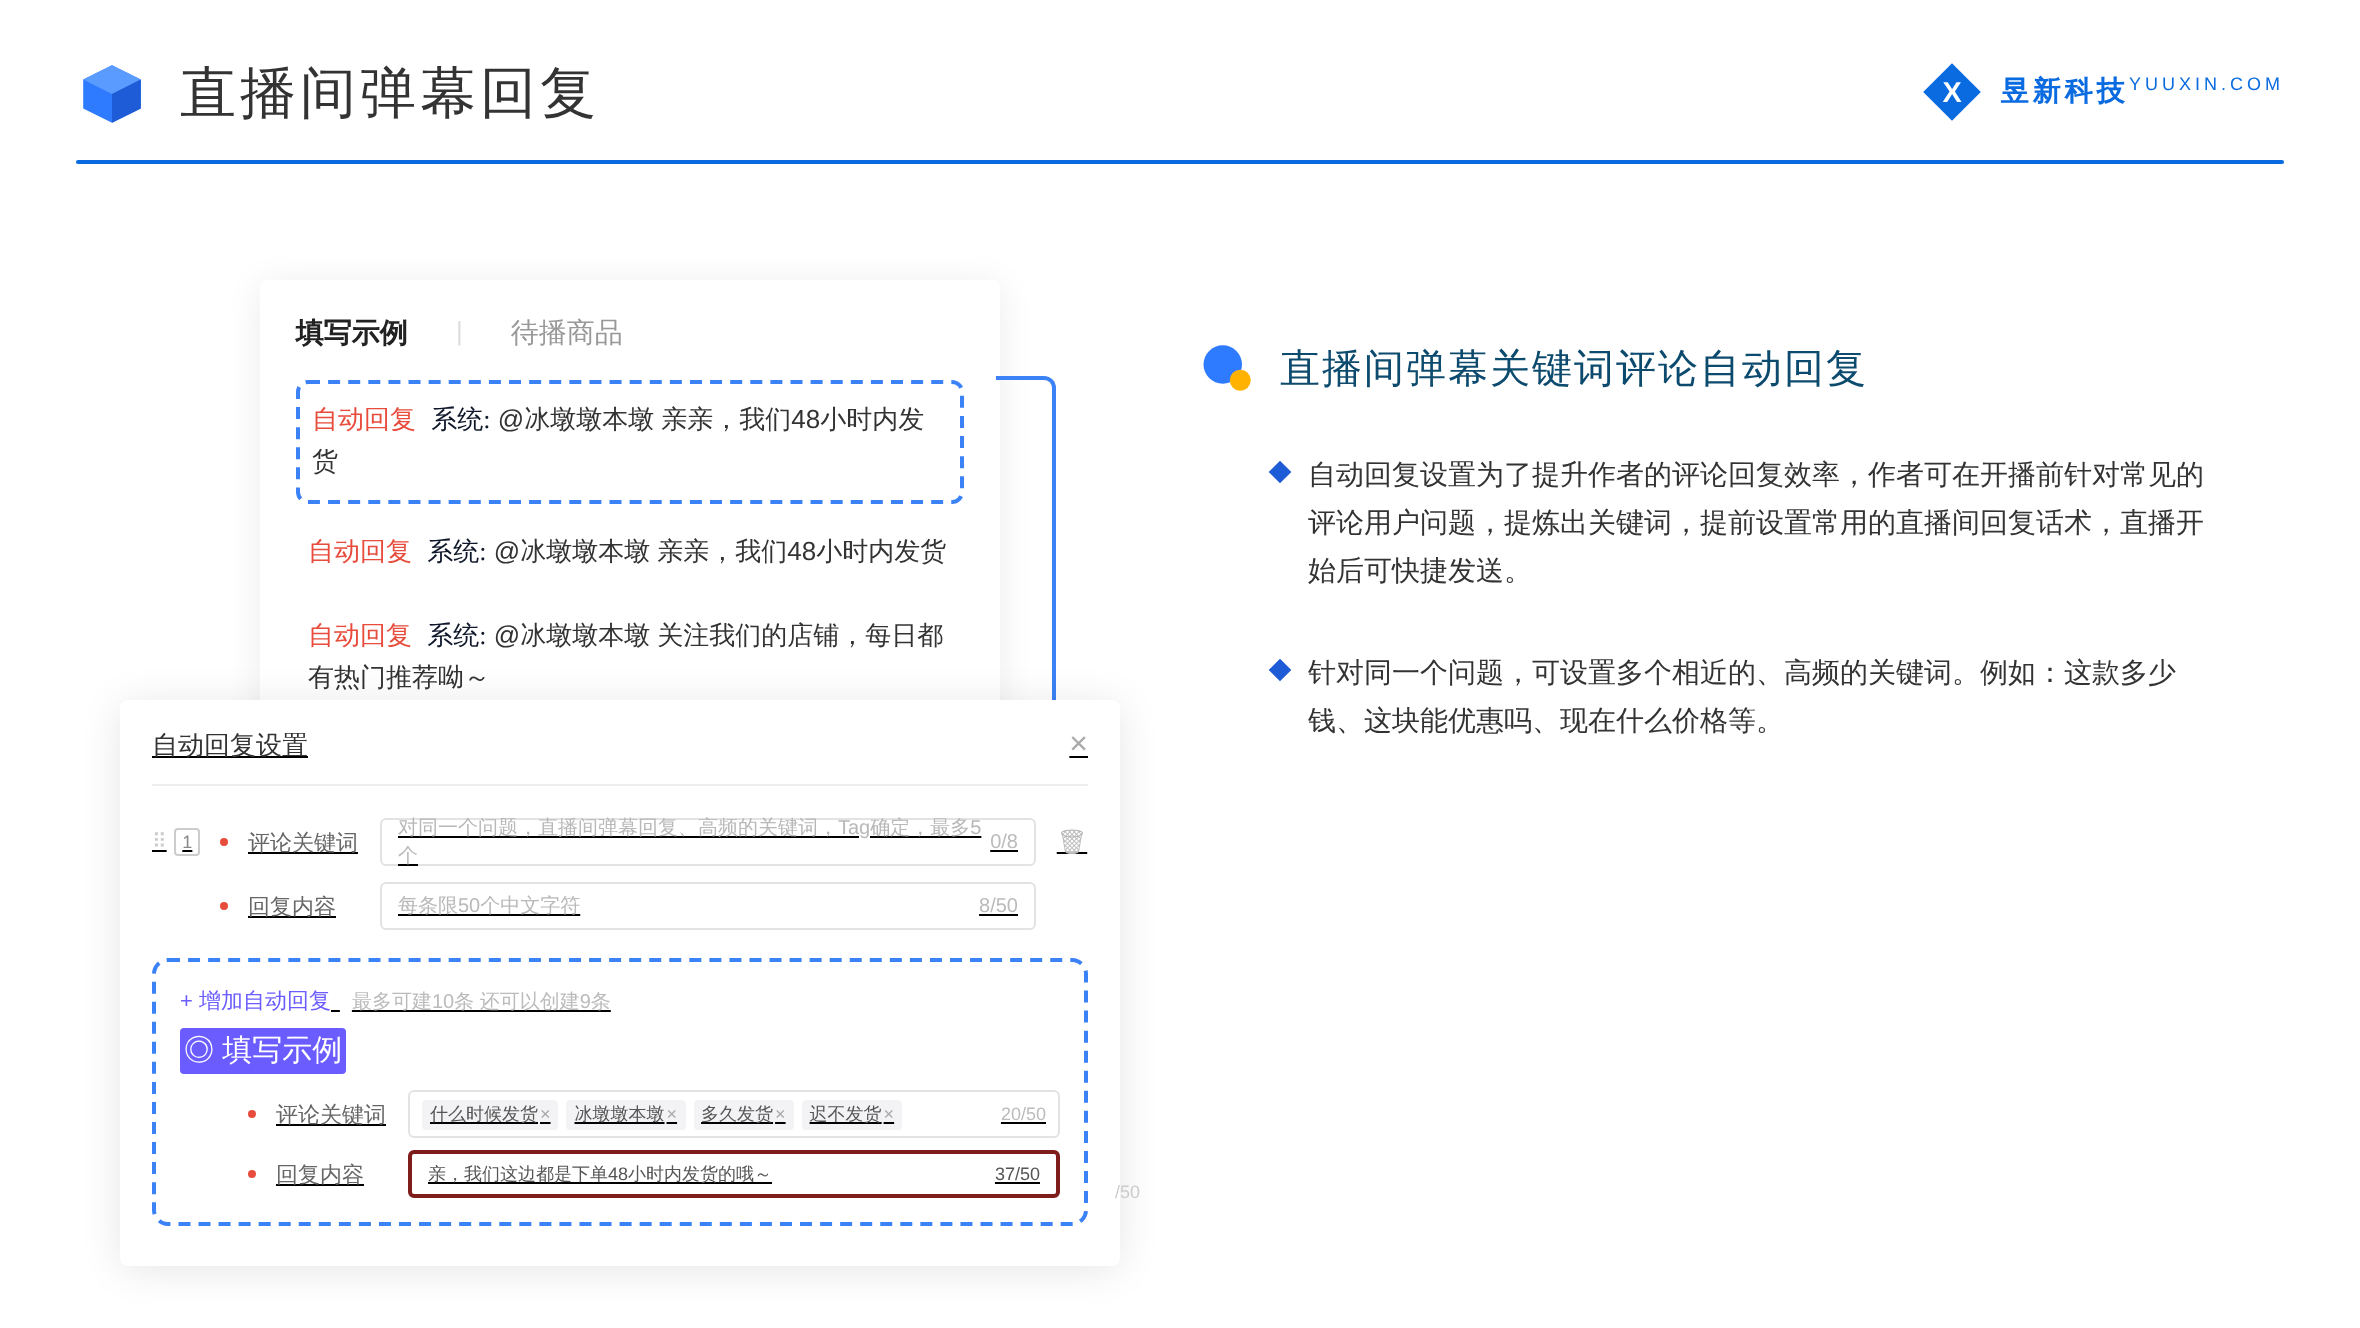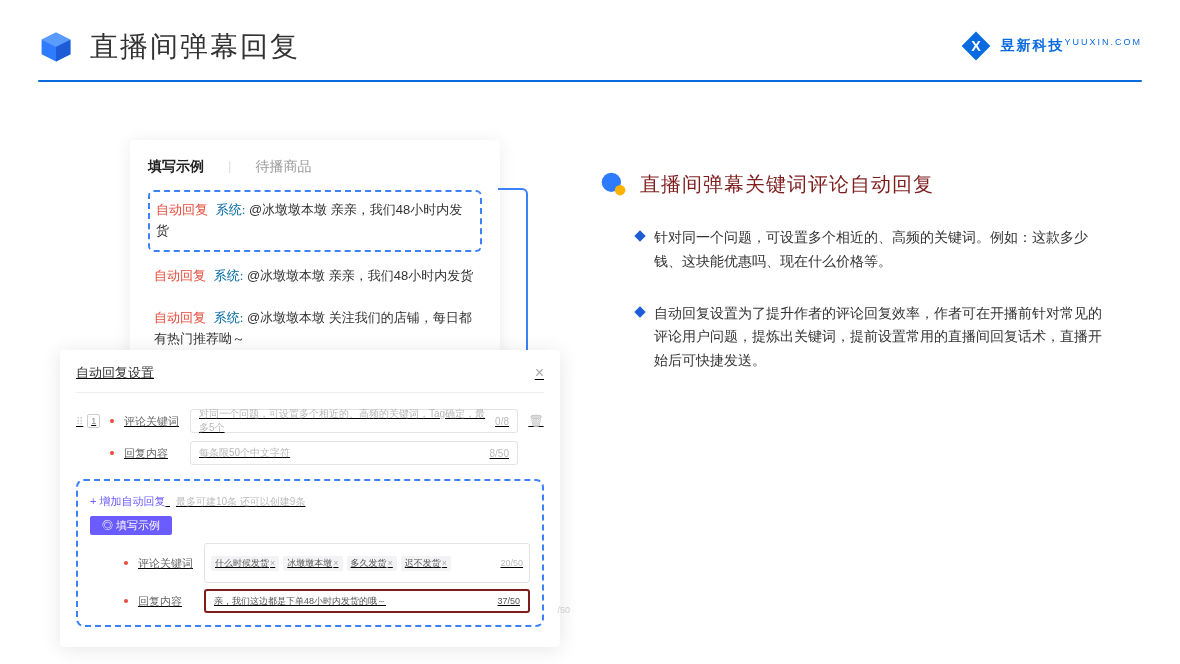--- a/index.html
+++ b/index.html
@@ -30,21 +30,21 @@
   border-radius: 4px; box-shadow: 0 2px 18px rgba(0,0,0,0.08);
   padding: 18px 18px 24px 18px; font-size: 13px; color: #333;
 }
 .tabs { display: flex; gap: 24px; margin-bottom: 14px; }
 .tab { color: #999; font-size: 14px; }
 .tab.active { color: #222; font-weight: 600; }
 .tab-sep { color: #ddd; }
 .comment-block { padding: 8px 6px; border-radius: 4px; line-height: 1.6; margin-bottom: 6px; font-size: 13px; }
 .comment-block.highlight { border: 2px dashed #3b82f6; border-radius: 6px; }
 .badge-auto { color: #e74c3c; margin-right: 4px; font-weight: 400; }
-.sys-label { color: #0369a1; font-family: Liberation Serif, serif; }
+.sys-label { color: #0f172a; font-family: Liberation Serif, serif; }
 
 .card-settings {
   position: absolute; left: 0; top: 210px; width: 500px; background: #fff;
   border-radius: 4px; box-shadow: 0 2px 20px rgba(0,0,0,0.10);
   padding: 14px 16px 20px 16px;
   text-decoration: underline;
 }
 .settings-head { display: flex; justify-content: space-between; align-items: center; padding-bottom: 10px; border-bottom: 1px solid #eee; margin-bottom: 16px; }
 .settings-head-title { font-size: 13px; color: #333; }
 .close-x { color: #aaa; font-size: 16px; cursor: pointer; }
@@ -55,40 +55,40 @@
 .num-badge { width: 14px; height: 14px; border: 1px solid #ccc; border-radius: 2px; text-align: center; font-size: 9px; color: #888; line-height: 13px; }
 .red-dot { width: 4px; height: 4px; background: #e74c3c; border-radius: 50%; flex-shrink:0; }
 .field-label { color: #666; width: 56px; flex-shrink:0; }
 .inputish { flex: 1; border: 1px solid #e3e3e3; border-radius: 3px; height: 24px; padding: 0 8px; display:flex; align-items:center; justify-content:space-between; color:#b8b8b8; font-size: 10px; background:#fff; }
 .inputish .count { color: #bbb; }
 .trash-icon { color: #bbb; font-size: 12px; width: 16px; text-align:center; }
 
 .dashed-section { border: 2px dashed #3b82f6; border-radius: 8px; padding: 10px 12px 12px 12px; margin-top: 14px; position: relative; }
 .add-link { color: #6b5cff; font-size: 11px; margin-bottom: 6px; display:inline-block; }
 .hint-grey { color: #bbb; font-size: 10px; margin-left: 6px; }
-.example-badge { background: #6b5cff; color: #fff; font-size: 11px; padding: 2px 12px; border-radius: 2px; display:inline-block; margin-bottom: 8px; }
-.tagged-input { flex:1; border: 1px solid #e3e3e3; border-radius: 3px; height: 40px; padding: 0 6px; display:flex; align-items:center; gap:4px; background:#fff; font-size:9px; }
+.example-badge { background: #6b5cff; color: #fff; font-size: 15px; padding: 2px 2px; border-radius: 2px; display:inline-block; margin-bottom: 8px; }
+.tagged-input { flex:1; border: 1px solid #e3e3e3; border-radius: 3px; height: 24px; padding: 0 6px; display:flex; align-items:center; gap:4px; background:#fff; font-size:9px; }
 .tag { background: #f3f3f5; color: #555; padding: 1px 4px; border-radius: 2px; }
 .tag-x { color: #aaa; margin-left: 1px; }
 .tag-count { margin-left:auto; color:#bbb; }
 .filled-input { flex:1; border: 2px solid #7f1d1d; border-radius: 3px; height: 24px; padding: 0 8px; display:flex; align-items:center; justify-content:space-between; color:#555; font-size: 9px; background:#fff; }
 .outside-count { position:absolute; right:-28px; bottom:10px; font-size:9px; color:#ccc; }
 
 
 .connector {
   position: absolute; left: 510px; top: 230px; width: 30px; height: 340px;
   border-top: 2px solid #3b82f6; border-right: 2px solid #3b82f6;
   border-bottom: 2px solid #3b82f6; border-radius: 0 6px 6px 0;
 }
 
 
 .right-area { position: absolute; left: 600px; top: 170px; width: 540px; }
 .sub-head { display: flex; align-items: center; gap: 12px; margin-bottom: 28px; }
 .sub-head-icon { width: 28px; height: 28px; position: relative; }
-.sub-head-title { font-size: 20px; color: #7f1d1d; letter-spacing: 1px; }
+.sub-head-title { font-size: 20px; color: #0c4a6e; letter-spacing: 1px; }
 .bullet-item { display: flex; gap: 10px; margin-bottom: 28px; padding-left: 36px; }
 .diamond { width: 8px; height: 8px; background: #1e5bd6; transform: rotate(45deg); margin-top: 6px; flex-shrink:0; }
 .bullet-text { font-size: 14px; color: #333; line-height: 1.7; max-width: 460px; }
 </style>
 </head>
 <body>
 
 <div class="header">
   <div class="header-icon">
     <svg viewBox="0 0 40 40">
@@ -149,21 +149,21 @@
     </div>
 
     <div class="row">
       <div class="drag-col">
         <span class="drag-dots">⠿</span>
         <span class="num-badge">1</span>
       </div>
       <span class="red-dot"></span>
       <span class="field-label">评论关键词</span>
       <div class="inputish">
-        <span>对同一个问题，可设置多个相近的、高频的关键词，Tag确定，最多5个</span>
+        <span>对同一个问题，直播间弹幕回复、高频的关键词，Tag确定，最多5个</span>
         <span class="count">0/8</span>
       </div>
       <span class="trash-icon">🗑</span>
     </div>
 
     <div class="row">
       <div class="drag-col"></div>
       <span class="red-dot"></span>
       <span class="field-label">回复内容</span>
       <div class="inputish">
@@ -213,20 +213,20 @@
       <svg viewBox="0 0 32 32">
           <circle cx="13" cy="14" r="11" fill="#2f7bff"></circle>
           <circle cx="23" cy="23" r="6" fill="#ffb300"></circle>
         </svg>
     </div>
     <div class="sub-head-title">直播间弹幕关键词评论自动回复</div>
   </div>
 
   <div class="bullet-item">
     <div class="diamond"></div>
-    <div class="bullet-text">针对同一个问题，可设置多个相近的、高频的关键词。例如：这款多少钱、这块能优惠吗、现在什么价格等。</div>
+    <div class="bullet-text">自动回复设置为了提升作者的评论回复效率，作者可在开播前针对常见的评论用户问题，提炼出关键词，提前设置常用的直播间回复话术，直播开始后可快捷发送。</div>
   </div>
 
   <div class="bullet-item">
     <div class="diamond"></div>
-    <div class="bullet-text">自动回复设置为了提升作者的评论回复效率，作者可在开播前针对常见的评论用户问题，提炼出关键词，提前设置常用的直播间回复话术，直播开始后可快捷发送。</div>
+    <div class="bullet-text">针对同一个问题，可设置多个相近的、高频的关键词。例如：这款多少钱、这块能优惠吗、现在什么价格等。</div>
   </div>
 </div>
 
 </body></html>

